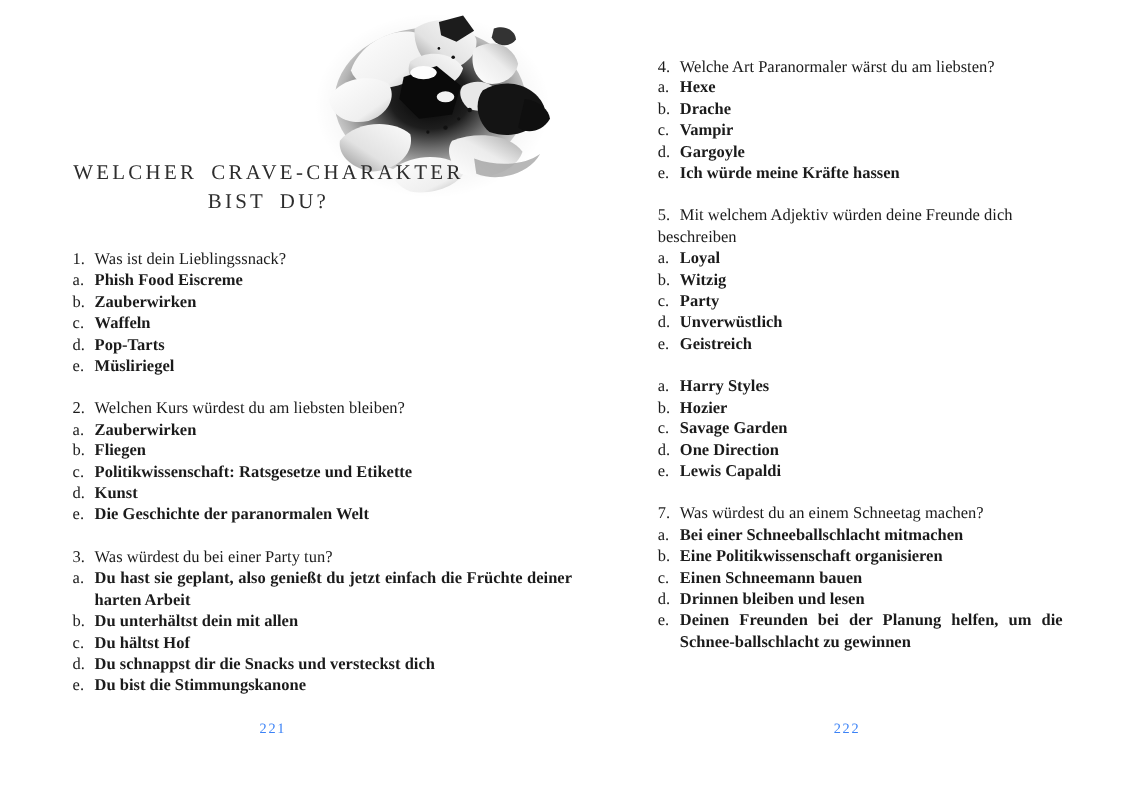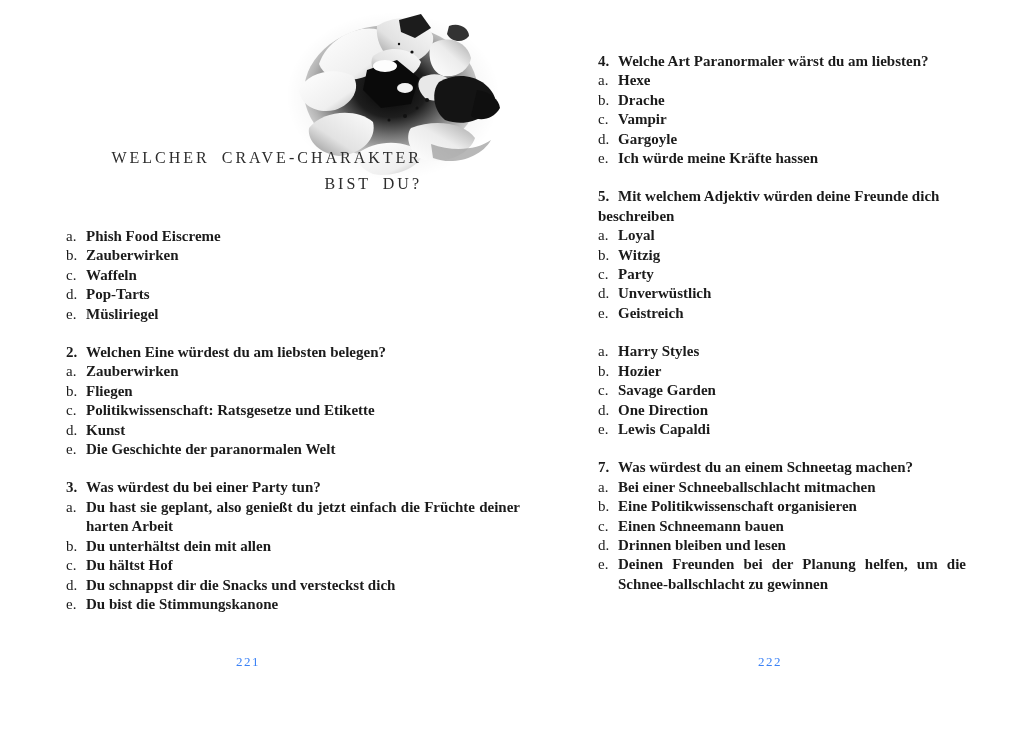--- a/index.html
+++ b/index.html
@@ -10,34 +10,34 @@
     font-family:"Liberation Serif","DejaVu Serif",serif;
     color:#1b1b1b;
     overflow:hidden;
   }
   .flower{
     position:absolute;left:281px;top:4px;width:224px;height:186px;
     z-index:1;
   }
   .title{
     position:absolute;left:66px;top:145px;width:356px;z-index:2;
-    text-align:right;
-    font-size:16px;line-height:26px;
+    text-align:center;
+    font-size:19px;line-height:26px;
     letter-spacing:3px;word-spacing:5px;
     color:#2d2d2d;
   }
   .questions{
     position:absolute;z-index:2;
     font-size:15px;line-height:19.4px;
   }
   .q-left{left:66px;top:227px;width:454px;}
   .q-right{left:598px;top:52px;width:368px;}
   .question{margin-bottom:19px;}
   .question:last-child{margin-bottom:0;}
-  .q-header{font-weight:bold;}
+  .q-header{font-weight:normal;}
   .q-num{display:inline-block;width:20px;}
   .option{display:flex;}
   .opt-label{flex:0 0 20px;}
   .opt-text{flex:1;text-align:justify;font-weight:bold;}
   .page-number{
     position:absolute;top:654px;z-index:2;
     font-size:13px;letter-spacing:1.5px;
     text-align:center;color:#3b82f6;
   }
   .pn-left{left:66px;width:364px;}
@@ -111,20 +111,21 @@
     </svg>
   </div>
 
   <div class="title">
     <div>WELCHER CRAVE-CHARAKTER</div>
     <div>BIST DU?</div>
   </div>
 
   <div class="questions q-left">
       <div class="question">
+        <div class="q-header"><span class="q-num">1.</span><span class="q-text">Was ist dein Lieblingssnack?</span></div>
         <div class="option">
           <span class="opt-label">a.</span>
           <span class="opt-text">Phish Food Eiscreme</span>
         </div>
         <div class="option">
           <span class="opt-label">b.</span>
           <span class="opt-text">Zauberwirken</span>
         </div>
         <div class="option">
           <span class="opt-label">c.</span>
@@ -133,21 +134,21 @@
         <div class="option">
           <span class="opt-label">d.</span>
           <span class="opt-text">Pop-Tarts</span>
         </div>
         <div class="option">
           <span class="opt-label">e.</span>
           <span class="opt-text">Müsliriegel</span>
         </div>
       </div>
       <div class="question">
-        <div class="q-header"><span class="q-num">2.</span><span class="q-text">Welchen Eine würdest du am liebsten belegen?</span></div>
+        <div class="q-header"><span class="q-num">2.</span><span class="q-text">Welchen Kurs würdest du am liebsten bleiben?</span></div>
         <div class="option">
           <span class="opt-label">a.</span>
           <span class="opt-text">Zauberwirken</span>
         </div>
         <div class="option">
           <span class="opt-label">b.</span>
           <span class="opt-text">Fliegen</span>
         </div>
         <div class="option">
           <span class="opt-label">c.</span>

